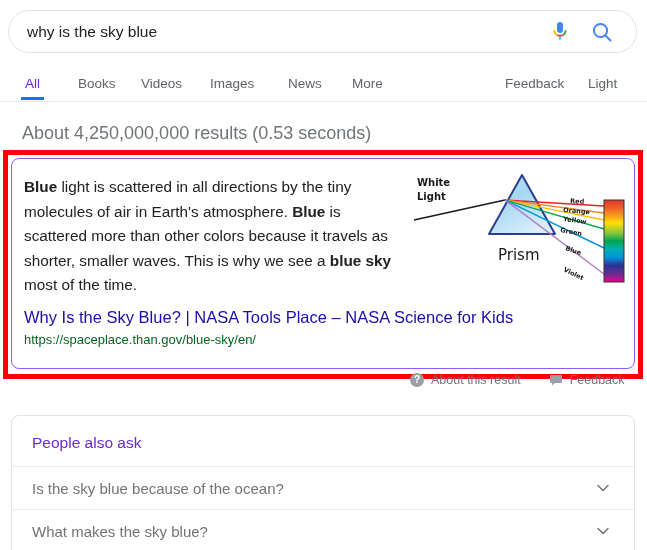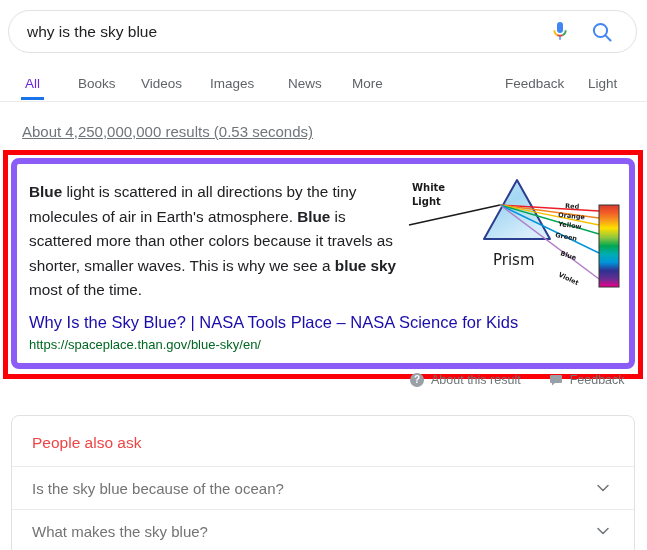--- a/index.html
+++ b/index.html
@@ -78,40 +78,39 @@
     position: absolute;
     left: 0; top: 101px;
     width: 647px; height: 1px;
     background: #ebebeb;
   }
 
   
   .result-stats {
     position: absolute;
     left: 22px; top: 123px;
-    font-size: 15px;
+    font-size: 18px;
     color: #70757a;
-    text-decoration: underline;
   }
 
   
   .redbox {
     position: absolute;
     left: 3px; top: 150px;
     width: 640px; height: 229px;
     border: 5px solid #fb0007;
     background: transparent;
   }
 
   
   .snippet-card {
     position: absolute;
     left: 11px; top: 158px;
     width: 624px; height: 211px;
-    border: 6px solid #8b5cf6;
+    border: 1px solid #8b5cf6;
     border-radius: 8px;
     background: #fff;
     overflow: hidden;
   }
   .snippet-text {
     position: absolute;
     left: 12px; top: 16px;
     width: 382px;
     font-size: 15.3px;
     line-height: 24.5px;
@@ -184,21 +183,21 @@
     width: 624px; height: 145px;
     border: 1px solid #dfe1e5;
     border-radius: 8px;
     background: #fff;
     overflow: hidden;
   }
   .paa-title {
     position: absolute;
     left: 20px; top: 18px;
     font-size: 15.5px;
-    color: #ef4444;
+    color: #6d28d9;
   }
   .paa-item {
     position: absolute;
     left: 0;
     width: 622px;
     height: 43px;
     border-top: 1px solid #ebebeb;
     display: flex;
     align-items: center;
     cursor: pointer;

